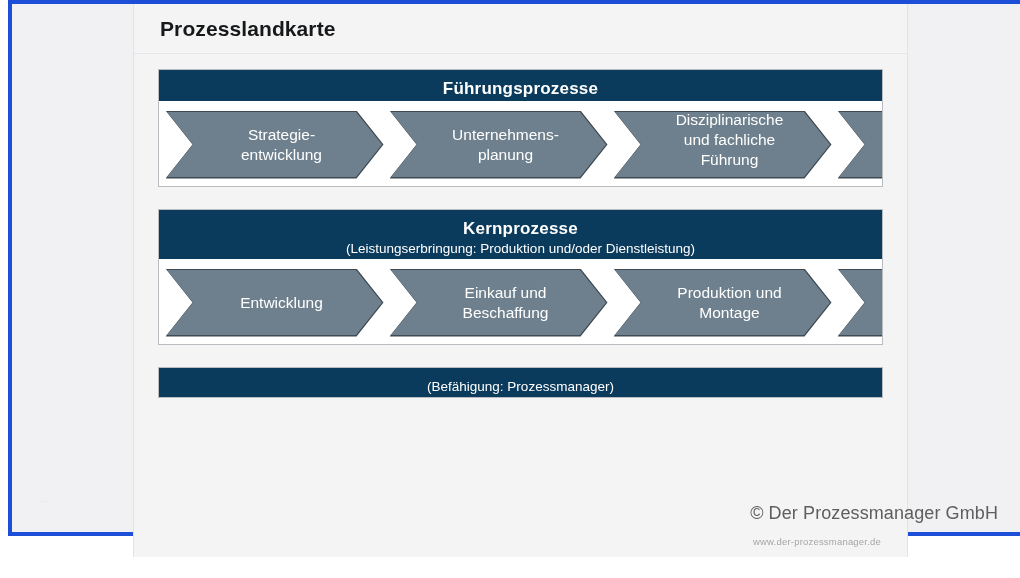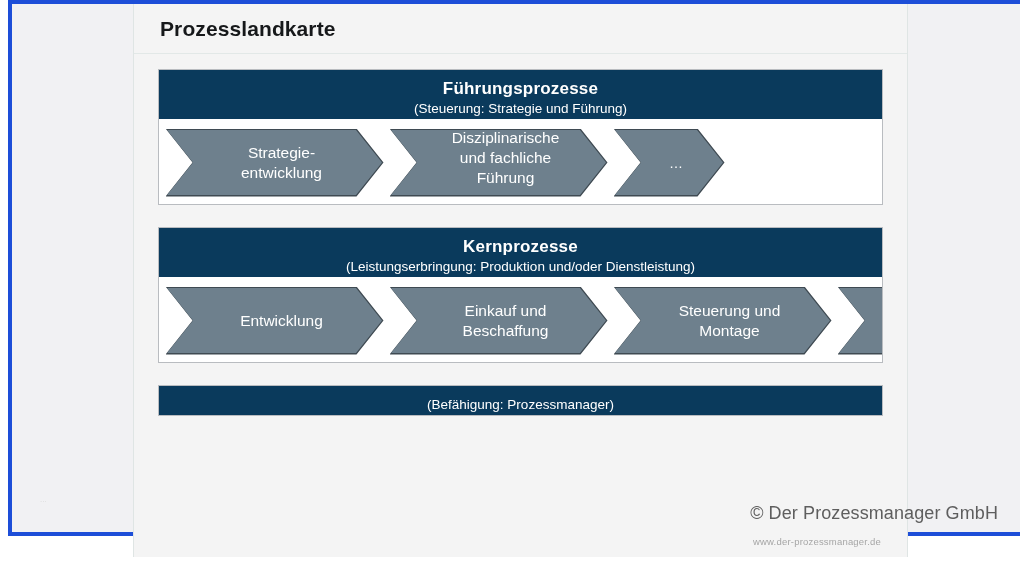--- a/index.html
+++ b/index.html
@@ -192,28 +192,34 @@
 
     <div class="card-titlebar">
       <span class="card-title">Prozesslandkarte</span>
     </div>
 
     <div class="card-body">
 
       <div class="group">
         <div class="group-header">
           <span class="g-title">Führungsprozesse</span>
-          <span class="g-sub">(Steuerung: Strategie und Führung)</span>
         </div>
         <div class="chevron-row">
           <div class="chev-wrap">
             <div class="chev-outline"></div>
             <div class="chev w-main">
               <span class="chev-label">Strategie-
 entwicklung</span>
+            </div>
+          </div>
+          <div class="chev-wrap">
+            <div class="chev-outline"></div>
+            <div class="chev w-main">
+              <span class="chev-label">Unternehmens-
+planung</span>
             </div>
           </div>
           <div class="chev-wrap">
             <div class="chev-outline"></div>
             <div class="chev w-main overflow">
               <span class="chev-label">Disziplinarische
 und fachliche
 Führung</span>
             </div>
           </div>
@@ -241,21 +247,21 @@
           <div class="chev-wrap">
             <div class="chev-outline"></div>
             <div class="chev w-main">
               <span class="chev-label">Einkauf und
 Beschaffung</span>
             </div>
           </div>
           <div class="chev-wrap">
             <div class="chev-outline"></div>
             <div class="chev w-main">
-              <span class="chev-label">Steuerung und
+              <span class="chev-label">Produktion und
 Montage</span>
             </div>
           </div>
           <div class="chev-wrap">
             <div class="chev-outline"></div>
             <div class="chev w-dots">
               <span class="chev-label">…</span>
             </div>
           </div>
         </div>

